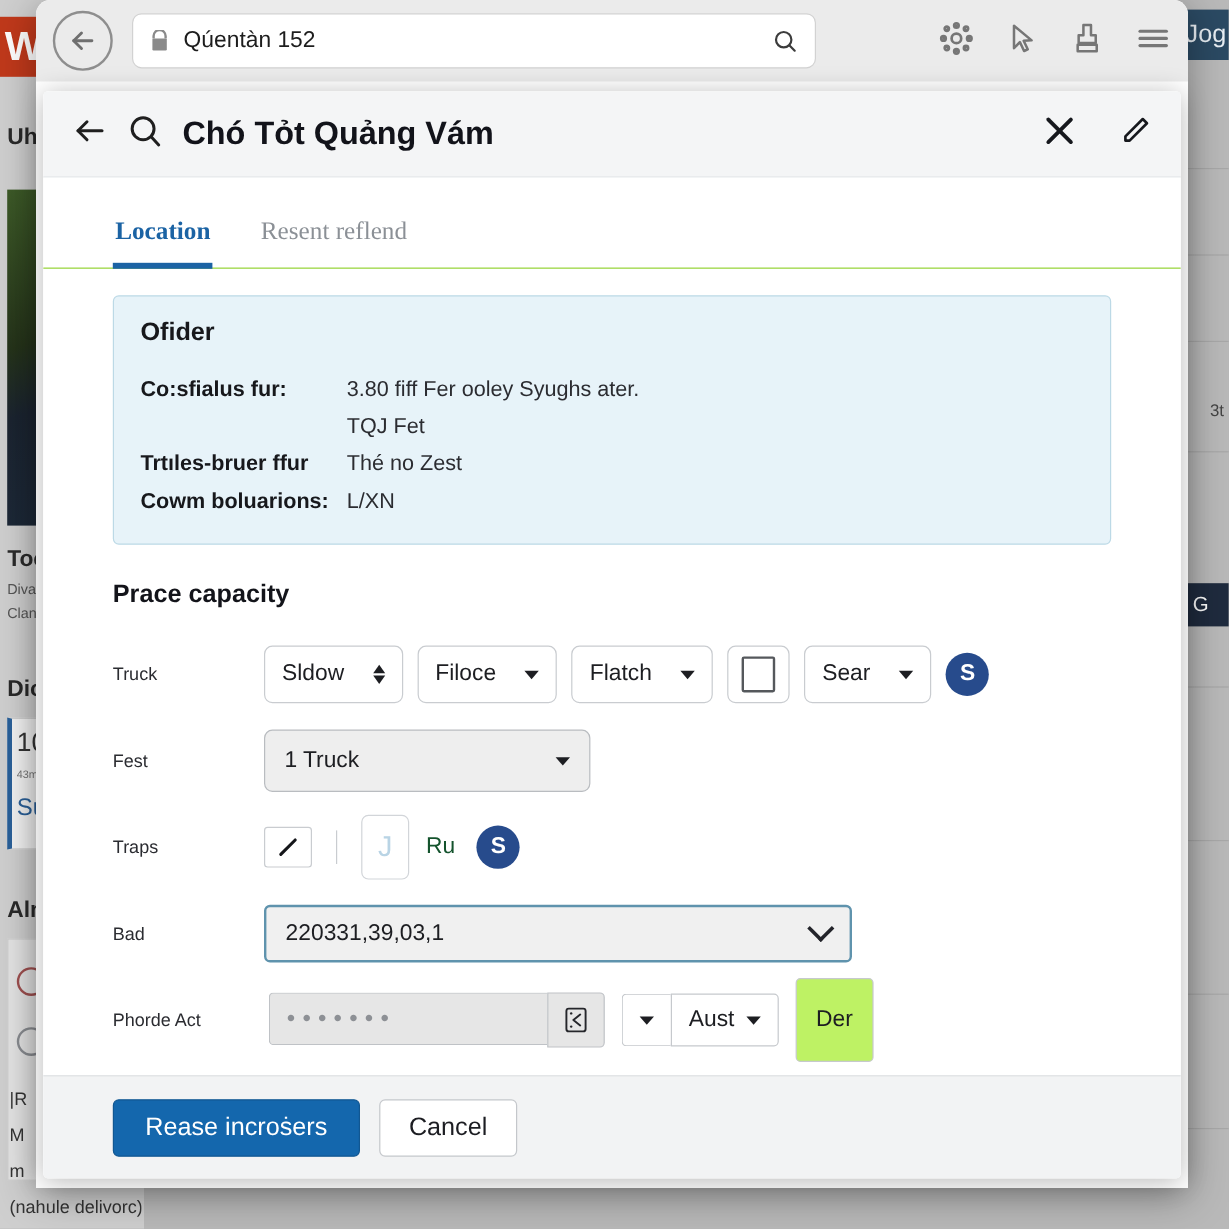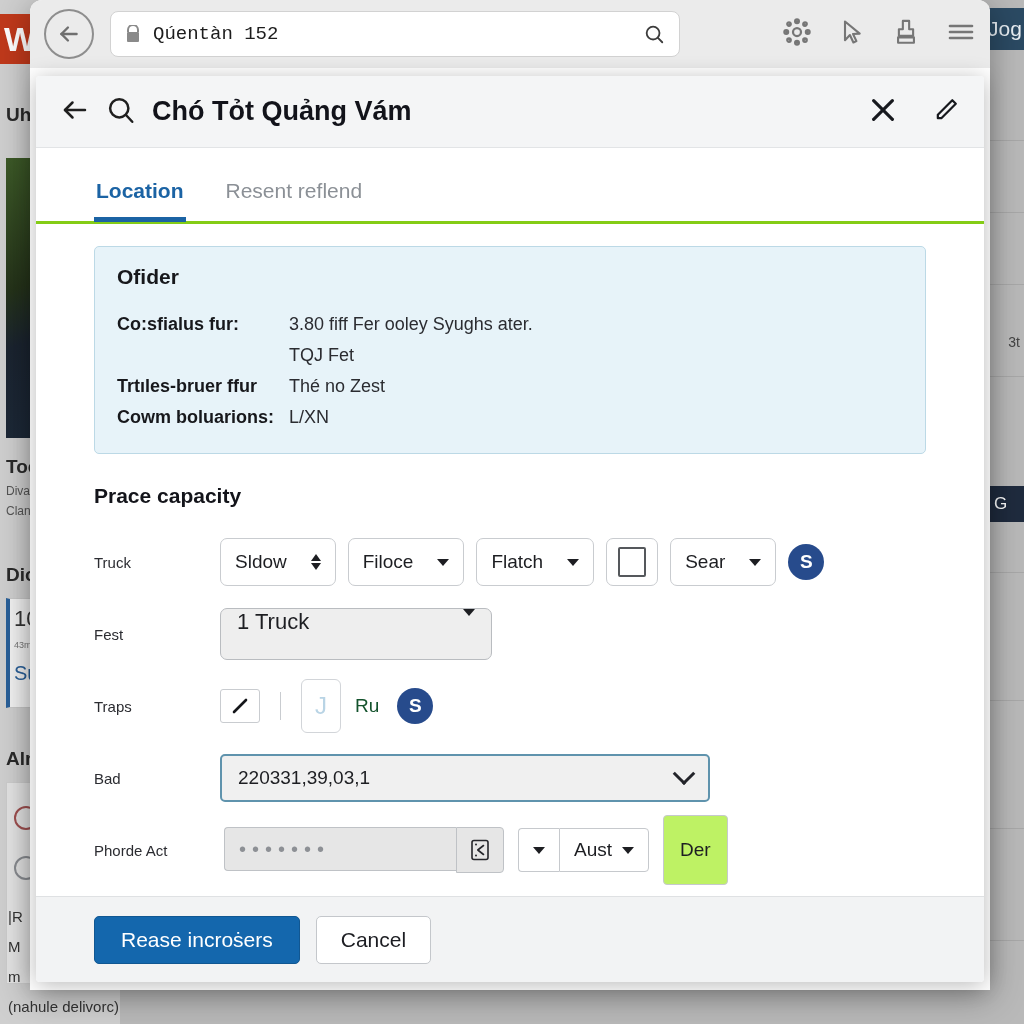--- a/index.html
+++ b/index.html
@@ -92,21 +92,20 @@
     width: 46px; height: 46px; border-radius: 50%;
     border: 2px solid #8e8e8e; background: #ebebeb;
     display: flex; align-items: center; justify-content: center;
     color: #6f6f6f; flex: none; cursor: pointer;
   }
   .addr {
     flex: 1; height: 46px; margin-left: 16px; margin-right: 16px;
     background: #fff; border: 1px solid #d2d2d2; border-radius: 8px;
     display: flex; align-items: center; padding: 0 14px; box-sizing: border-box;
     max-width: 570px;
-    font-family: Liberation Mono, monospace;
   }
   .addr-lock { width: 16px; height: 18px; flex: none; margin-right: 12px; }
   .addr-text { flex: 1; font-size: 19px; color: #1d1d1d; white-space: nowrap; overflow: hidden; }
   .addr-search { width: 22px; height: 22px; flex: none; color: #3c3c3c; }
   .chrome-icons { display: flex; align-items: center; gap: 26px; margin-left: auto; color: #767676; }
   .chrome-icons > span { cursor: pointer; display: block; }
 
   
   .dialog {
     position: absolute; left: 6px; top: 76px; width: 948px; height: 906px;
@@ -123,21 +122,21 @@
   }
   .dlg-back { color: #1f1f1f; cursor: pointer; flex: none; margin-right: 16px; }
   .dlg-srch { color: #1f1f1f; cursor: pointer; flex: none; margin-right: 16px; }
   .dlg-title { font-size: 27px; font-weight: bold; color: #12131a; white-space: nowrap; }
   .dlg-head-right { margin-left: auto; display: flex; align-items: center; gap: 34px; color: #16181d; }
   .dlg-head-right > span { cursor: pointer; display: block; }
 
   .tabs {
     height: 76px; flex: none; display: flex; align-items: flex-end;
     padding: 0 58px; box-sizing: border-box;
-    border-bottom: 3px solid #84cc16; background: #fff;
+    border-bottom: 1px solid #84cc16; background: #fff; font-family: Liberation Serif, serif;
   }
   .tab {
     font-size: 21px; padding: 0 2px 18px 2px; margin-right: 38px;
     color: #8b9096; cursor: pointer; position: relative; white-space: nowrap;
   }
   .tab.active { color: #1b63a4; font-weight: bold; }
   .tab.active::after {
     content: ""; position: absolute; left: 0; right: 0; bottom: -1px;
     height: 5px; background: #1b63a4;
   }
@@ -177,22 +176,22 @@
 
   .badge-s {
     width: 36px; height: 36px; border-radius: 50%;
     background: #274b8c; color: #fff; font-weight: bold; font-size: 19px;
     display: flex; align-items: center; justify-content: center; flex: none;
   }
 
   .select-lg {
     width: 272px; height: 52px; background: #eeeeee;
     border: 1px solid #b9bcc0; border-radius: 7px;
-    display: flex; align-items: flex-start; padding: 0 16px; box-sizing: border-box;
-    font-size: 22px; color: #1d1e22; cursor: pointer;
+    display: flex; align-items: center; padding: 0 16px; box-sizing: border-box;
+    font-size: 19px; color: #1d1e22; cursor: pointer;
   }
   .select-lg .chev { margin-left: auto; }
 
   .select-focus {
     width: 490px; height: 48px; background: #f0f0f0;
     border: 2px solid #5f93ad; border-radius: 5px;
     display: flex; align-items: center; padding: 0 16px; box-sizing: border-box;
     font-size: 19px; color: #1d1e22; cursor: pointer;
   }
   .select-focus .chev-thin {

